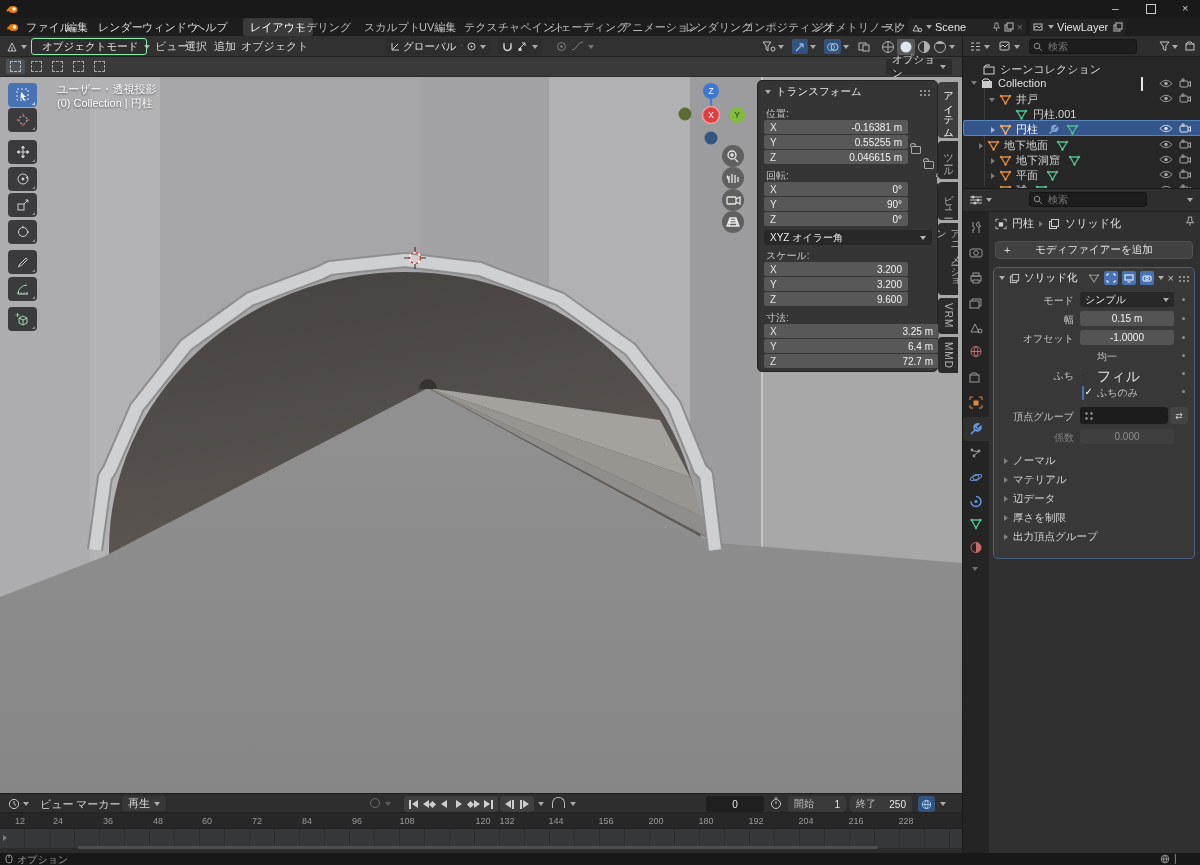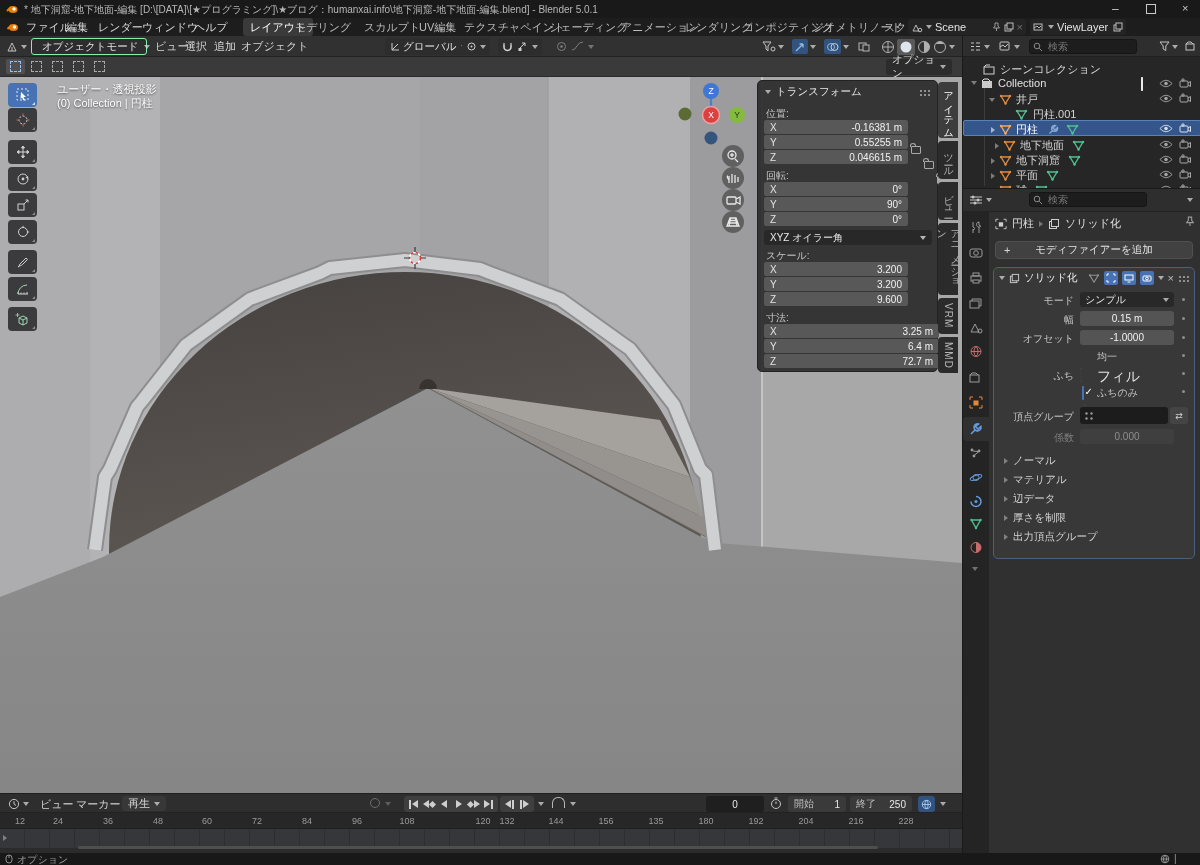--- a/index.html
+++ b/index.html
@@ -51,21 +51,20 @@
 <body>
 
 <div class="app">
 
   <div class="abs" style="left:0;top:0;width:1200px;height:18px;background:#191919">
     <svg class="ic abs" style="left:6px;top:3px" width="12" height="12" viewBox="0 0 12 12">
       <ellipse cx="7" cy="6.5" rx="4.5" ry="3.5" fill="#e87d0d"></ellipse>
         <circle cx="8" cy="6" r="1.7" fill="#fff"></circle>
         <path d="M1 8 L5 4" stroke="#e87d0d" stroke-width="2"></path>
     </svg>
-    <span class="abs" style="left:24px;top:3px;color:#b6b6b6;font-size:10px;white-space:nowrap">* 地下洞窟-地下地面-編集 [D:\[DATA]\[★プログラミング]\★ブログ：humanxai.info\地下洞窟-地下地面-編集.blend] - Blender 5.0.1</span>
     <span class="abs" style="left:1112px;top:2px;color:#c9c9c9;font-size:12px">–</span>
     <span class="abs" style="left:1146px;top:4px;width:8px;height:8px;border:1px solid #c9c9c9"></span>
     <span class="abs" style="left:1182px;top:2px;color:#c9c9c9;font-size:11px">×</span>
   </div>
 
   <div class="abs" style="left:0;top:18px;width:1200px;height:18px;background:#1d1d1d">
     <svg class="ic abs" style="left:6px;top:3px" width="13" height="12" viewBox="0 0 12 12">
       <ellipse cx="7" cy="6.5" rx="4.5" ry="3.5" fill="#e87d0d"></ellipse>
         <circle cx="8" cy="6" r="1.7" fill="#fff"></circle>
         <path d="M1 8 L5 4" stroke="#e87d0d" stroke-width="2"></path>
@@ -588,21 +587,21 @@
         <path d="M1 5 Q8 -2.5 15 5 Q8 12.5 1 5 Z" fill="none" stroke="#d8e2ee"></path>
         <circle cx="8" cy="5" r="2" fill="#d8e2ee"></circle>
       </svg>
     <svg class="ic abs" style="left:216px;top:87px;z-index:2" width="12" height="10" viewBox="0 0 12 10">
         <rect x="1" y="3" width="8" height="6" rx="1" fill="none" stroke="#d8e2ee"></rect>
         <path d="M9 5 L11.5 3.5 V8.5 L9 7" fill="none" stroke="#d8e2ee"></path>
         <circle cx="4" cy="2" r="1.2" fill="none" stroke="#d8e2ee"></circle>
       </svg>
 
     
-    <div class="abs row" style="left:32px;top:102px;gap:4px">
+    <div class="abs row" style="left:16px;top:102px;gap:4px">
       <span class="chev-r" style="color:#9a9a9a"></span>
       <svg class="ic" width="13" height="11" viewBox="0 0 13 11">
           <path d="M2 2 H11 L6.5 9.5 Z" fill="none" stroke="#dd8a3d" stroke-width="1.4"></path>
           <circle cx="2" cy="2" r="1.2" fill="#dd8a3d"></circle>
           <circle cx="11" cy="2" r="1.2" fill="#dd8a3d"></circle>
           <circle cx="6.5" cy="9.5" r="1.2" fill="#dd8a3d"></circle>
         </svg>
       <span style="color:#d6d6d6">地下地面</span>
       <svg class="ic" style="margin-left:4px" width="13" height="11" viewBox="0 0 13 11">
           <path d="M2 2 H11 L6.5 9.5 Z" fill="none" stroke="#4fbf8f" stroke-width="1.4"></path>
@@ -998,21 +997,21 @@
       <span class="tick" style="left:158px;top:3px">48</span>
       <span class="tick" style="left:207px;top:3px">60</span>
       <span class="tick" style="left:257px;top:3px">72</span>
       <span class="tick" style="left:307px;top:3px">84</span>
       <span class="tick" style="left:357px;top:3px">96</span>
       <span class="tick" style="left:407px;top:3px">108</span>
       <span class="tick" style="left:483px;top:3px">120</span>
       <span class="tick" style="left:507px;top:3px">132</span>
       <span class="tick" style="left:556px;top:3px">144</span>
       <span class="tick" style="left:606px;top:3px">156</span>
-      <span class="tick" style="left:656px;top:3px">135</span>
+      <span class="tick" style="left:656px;top:3px">200</span>
       <span class="tick" style="left:706px;top:3px">180</span>
       <span class="tick" style="left:756px;top:3px">192</span>
       <span class="tick" style="left:806px;top:3px">204</span>
       <span class="tick" style="left:856px;top:3px">216</span>
       <span class="tick" style="left:906px;top:3px">228</span>
     </div>
 
     <div class="abs" style="left:0;top:36px;width:962px;height:19px;background:repeating-linear-gradient(90deg,#35373a 0 24px,#2c2e30 24px 25px)">
       <span class="chev-r abs" style="left:3px;top:6px;color:#9a9a9a"></span>
     </div>

